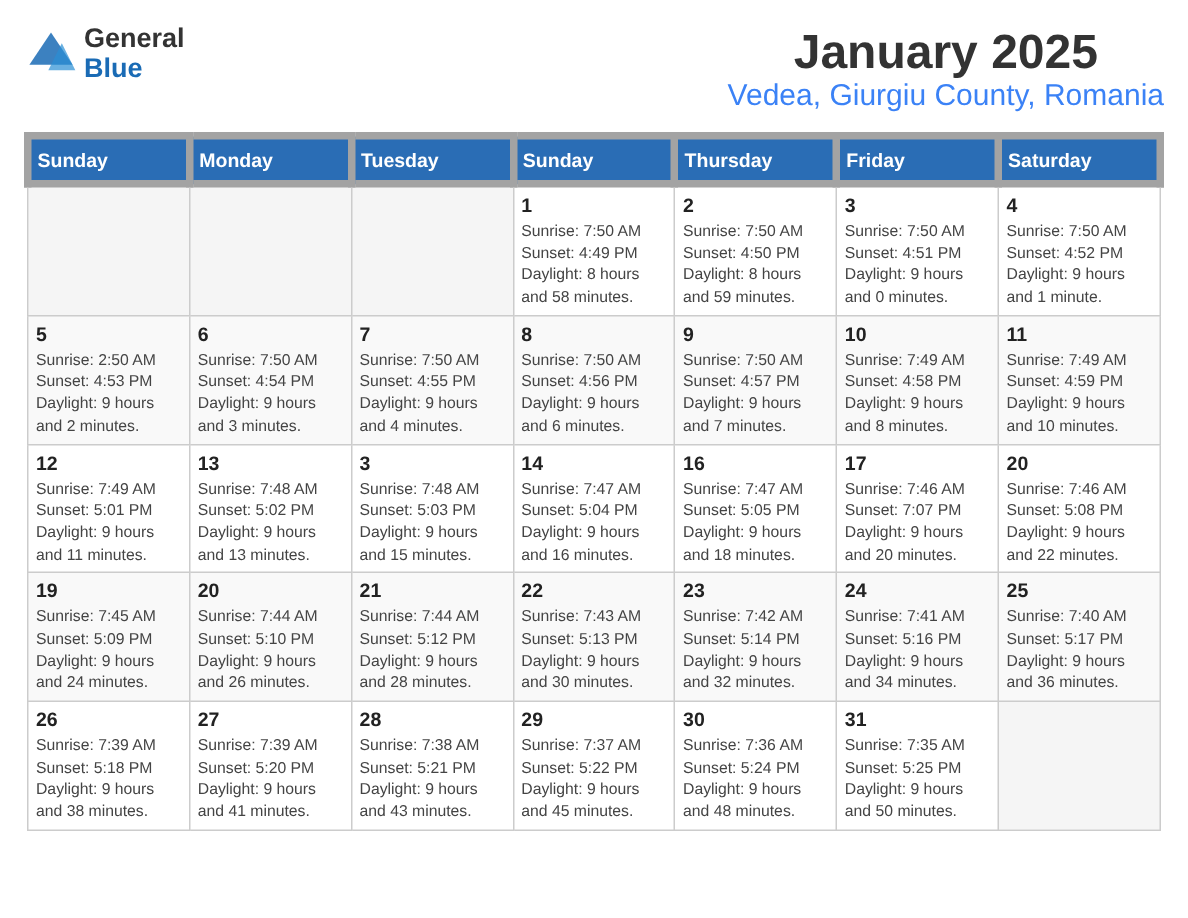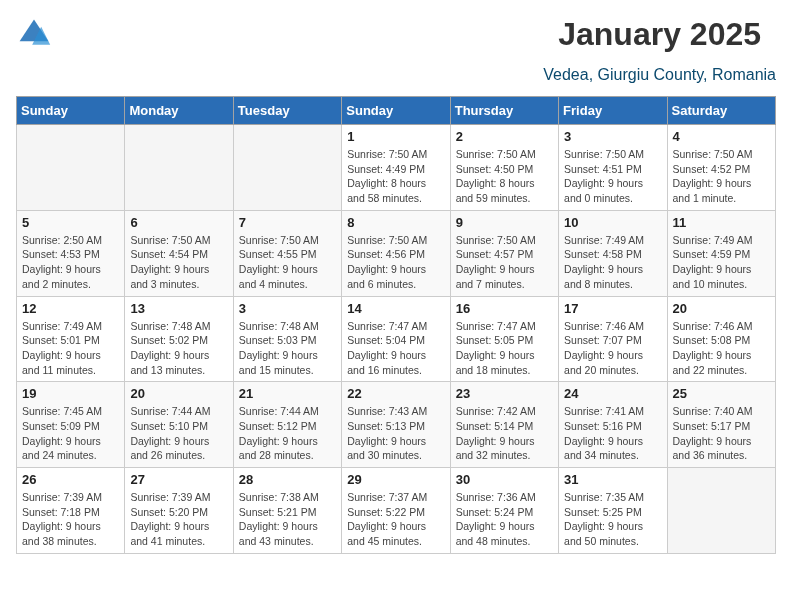--- a/index.html
+++ b/index.html
@@ -36,37 +36,36 @@
     }
     .title-section {
       text-align: center;
     }
     .calendar-title {
       font-size: 32px;
       font-weight: bold;
       color: #333;
     }
     .calendar-subtitle {
-      font-size: 16px;
-      color: #0c4a6e;
-      margin-top: 13px;
+      font-size: 20px;
+      color: #3b82f6;
     }
     table {
       width: 100%;
       border-collapse: collapse;
       font-size: 11px;
     }
     thead tr th {
       background-color: #2a6db5;
       color: #fff;
       padding: 6px 4px;
       text-align: left;
       font-size: 13px;
       font-weight: bold;
-      border: 1px solid #a3a3a3;
+      border: 5px solid #a3a3a3;
     }
     tbody tr td {
       border: 1px solid #ccc;
       vertical-align: top;
       padding: 4px 5px;
       width: 14.28%;
       height: 80px;
       color: #333;
       background: #fff;
     }
@@ -88,20 +87,24 @@
   </style>
 </head>
 <body>
 
 <div class="header-section">
   <div class="logo">
     <svg class="logo-icon" viewBox="0 0 40 40" xmlns="http://www.w3.org/2000/svg">
       <polygon points="20,4 36,28 4,28" fill="#1a6bb5" opacity="0.85"></polygon>
       <polygon points="28,12 38,32 18,32" fill="#2a8fd4" opacity="0.7"></polygon>
     </svg>
+    <div class="logo-text">
+      <span class="logo-general">General</span>
+      <span class="logo-blue">Blue</span>
+    </div>
   </div>
   <div class="title-section">
     <div class="calendar-title">January 2025</div>
     <div class="calendar-subtitle">Vedea, Giurgiu County, Romania</div>
   </div>
 </div>
 
 <table>
   <thead>
     <tr>
@@ -273,21 +276,21 @@
           <div class="day-number">25</div>
           <div class="day-info">Sunrise: 7:40 AM
 Sunset: 5:17 PM
 Daylight: 9 hours and 36 minutes.</div>
         </td>
       </tr>
       <tr>
         <td>
           <div class="day-number">26</div>
           <div class="day-info">Sunrise: 7:39 AM
-Sunset: 7:18 PM
+Sunset: 5:18 PM
 Daylight: 9 hours and 38 minutes.</div>
         </td>
         <td>
           <div class="day-number">27</div>
           <div class="day-info">Sunrise: 7:39 AM
 Sunset: 5:20 PM
 Daylight: 9 hours and 41 minutes.</div>
         </td>
         <td>
           <div class="day-number">28</div>

